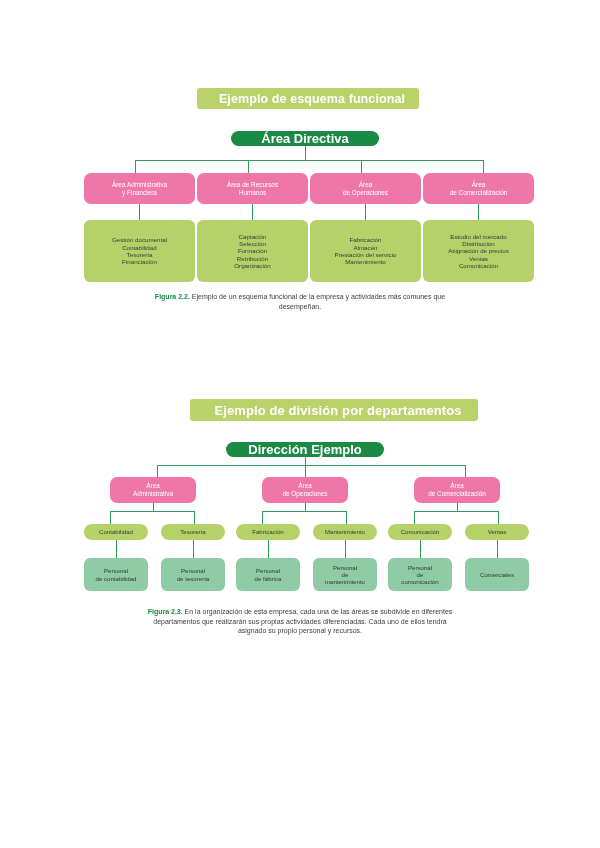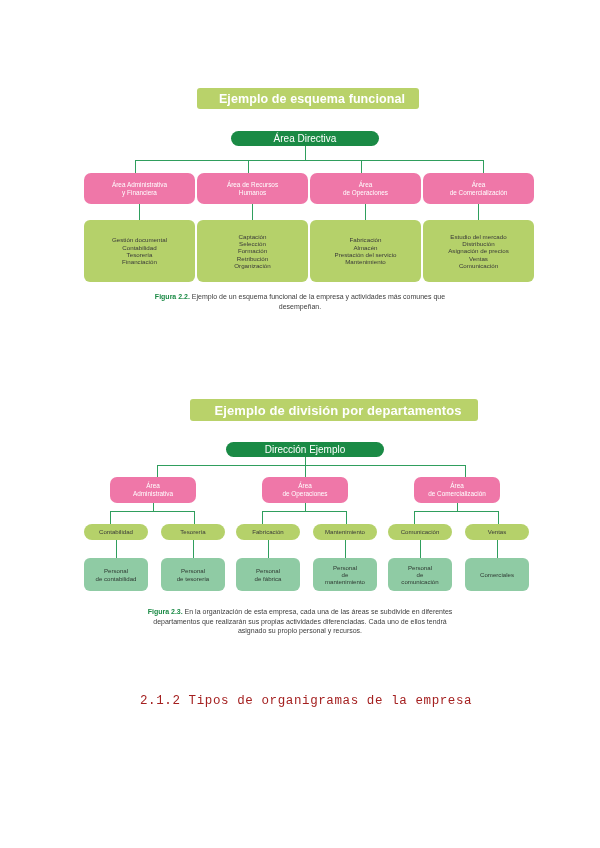--- a/index.html
+++ b/index.html
@@ -57,22 +57,22 @@
     align-items: center;
     justify-content: center;
     text-align: center;
     line-height: 1.18;
     z-index: 3;
   }
   .node-root {
     background: #1a8a45;
     color: #ffffff;
     border-radius: 9px;
-    font-weight: normal;
-    font-size: 10px;
+    font-weight: bold;
+    font-size: 13px;
   }
   .node-area {
     background: #ef77a8;
     color: #ffffff;
     border-radius: 7px;
     font-size: 6.4px;
     font-weight: normal;
   }
   .node-tasks {
     background: #b5d16a;
@@ -241,15 +241,14 @@
 mantenimiento</div>
   <div class="node node-staff" style="left:388px; top:558px; width:64px; height:33px; white-space:pre-line;">Personal
 de
 comunicación</div>
   <div class="node node-staff" style="left:465px; top:558px; width:64px; height:33px; white-space:pre-line;">Comerciales</div>
 
   <div class="caption" id="caption-2">
     <b>Figura 2.3.</b><span> En la organización de esta empresa, cada una de las áreas se subdivide en diferentes departamentos que realizarán sus propias actividades diferenciadas. Cada uno de ellos tendrá asignado su propio personal y recursos.</span>
   </div>
 
-  <div id="section-heading">2.1.2 Tipos de organigramas de la empresa</div>
 
 </div>
 
 </body></html>

